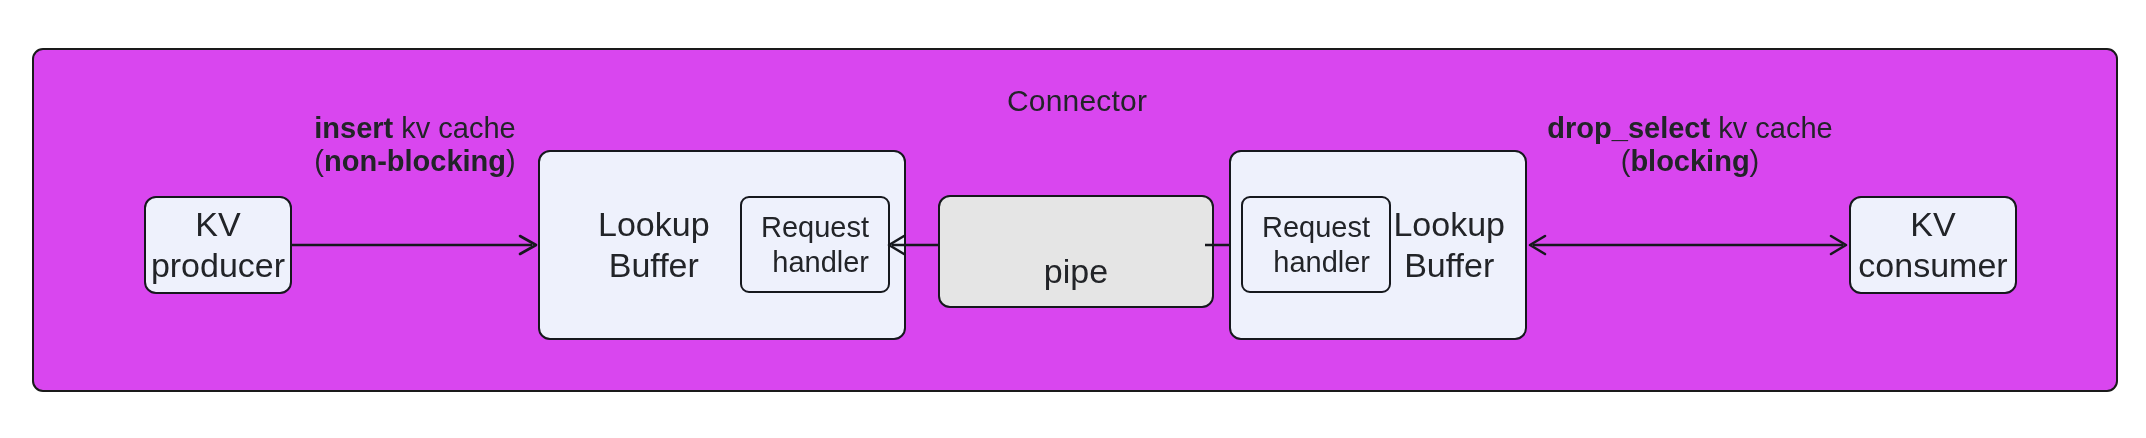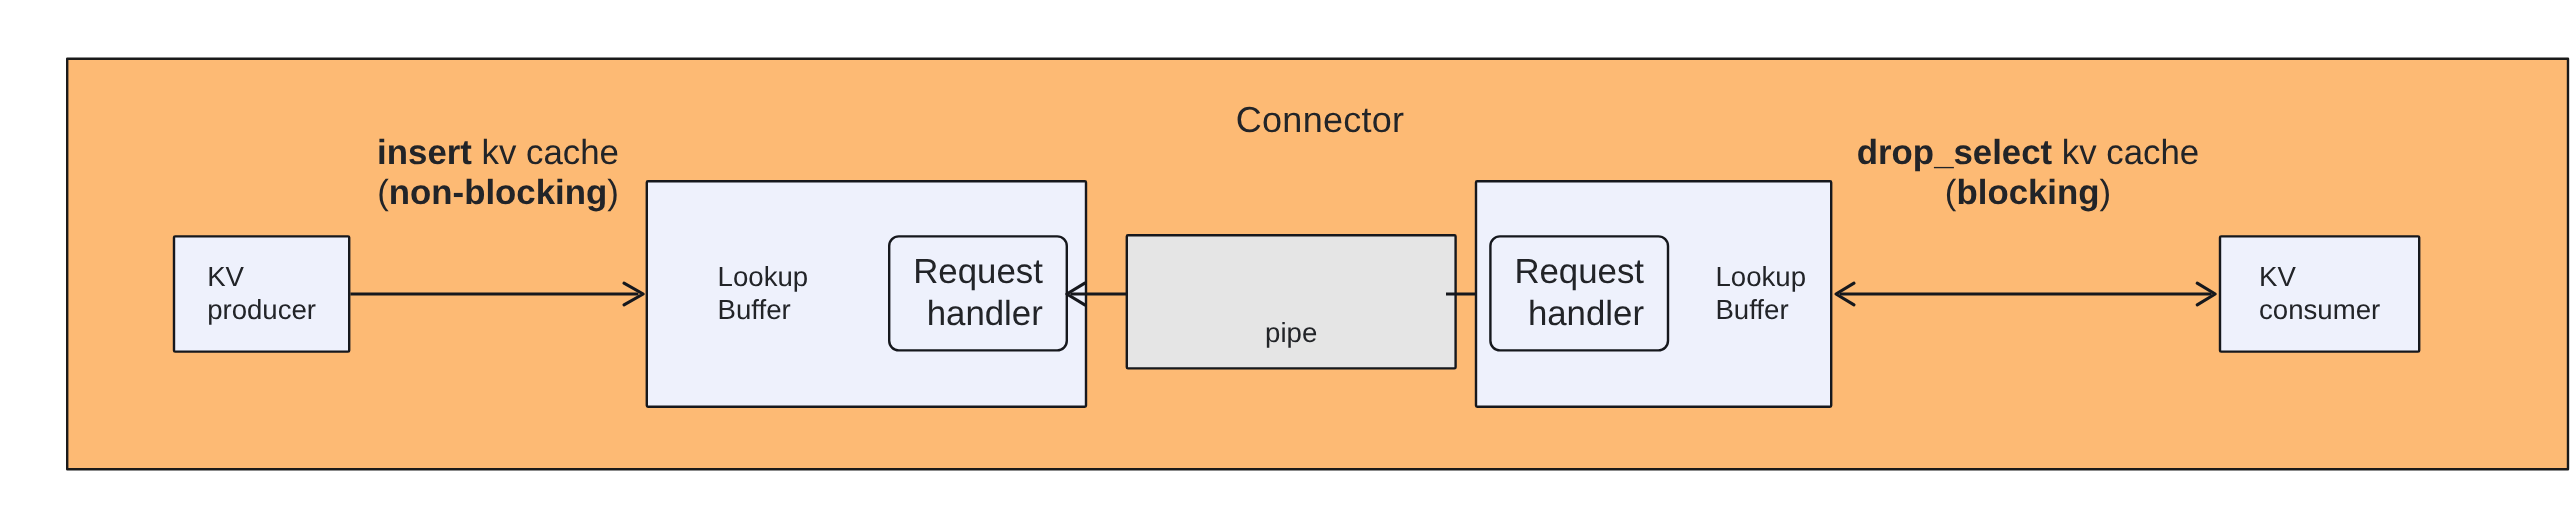--- a/index.html
+++ b/index.html
@@ -19,51 +19,50 @@
   }
 
   
   .connector-frame {
     position: absolute;
     left: 32px;
     top: 48px;
     width: 2086px;
     height: 344px;
     box-sizing: border-box;
-    background: #fdba74;
+    background: #d946ef;
     border: 2.6px solid #1a1a1a;
-    border-radius: 1px;
-    margin-left: 23px;
+    border-radius: 11px;
   }
   .connector-title {
     position: absolute;
     left: 0;
     top: 36px;
     width: 2086px;
     text-align: center;
     font-size: 30px;
     color: #222428;
     letter-spacing: .2px;
     line-height: 1;
   }
 
   
   .box {
     position: absolute;
     box-sizing: border-box;
     border: 2.6px solid #16181d;
-    border-radius: 2px;
+    border-radius: 12px;
     background: #eef1fc;
     display: flex;
     align-items: center;
     justify-content: center;
     color: #222428;
-    font-size: 23px;
+    font-size: 34px;
     line-height: 1.2;
-    text-align: left;
+    text-align: center;
   }
   .box.green {
     background: #e5e5e5;
   }
   .box .lbl {
     pointer-events: none;
     white-space: pre-line;
   }
 
   

